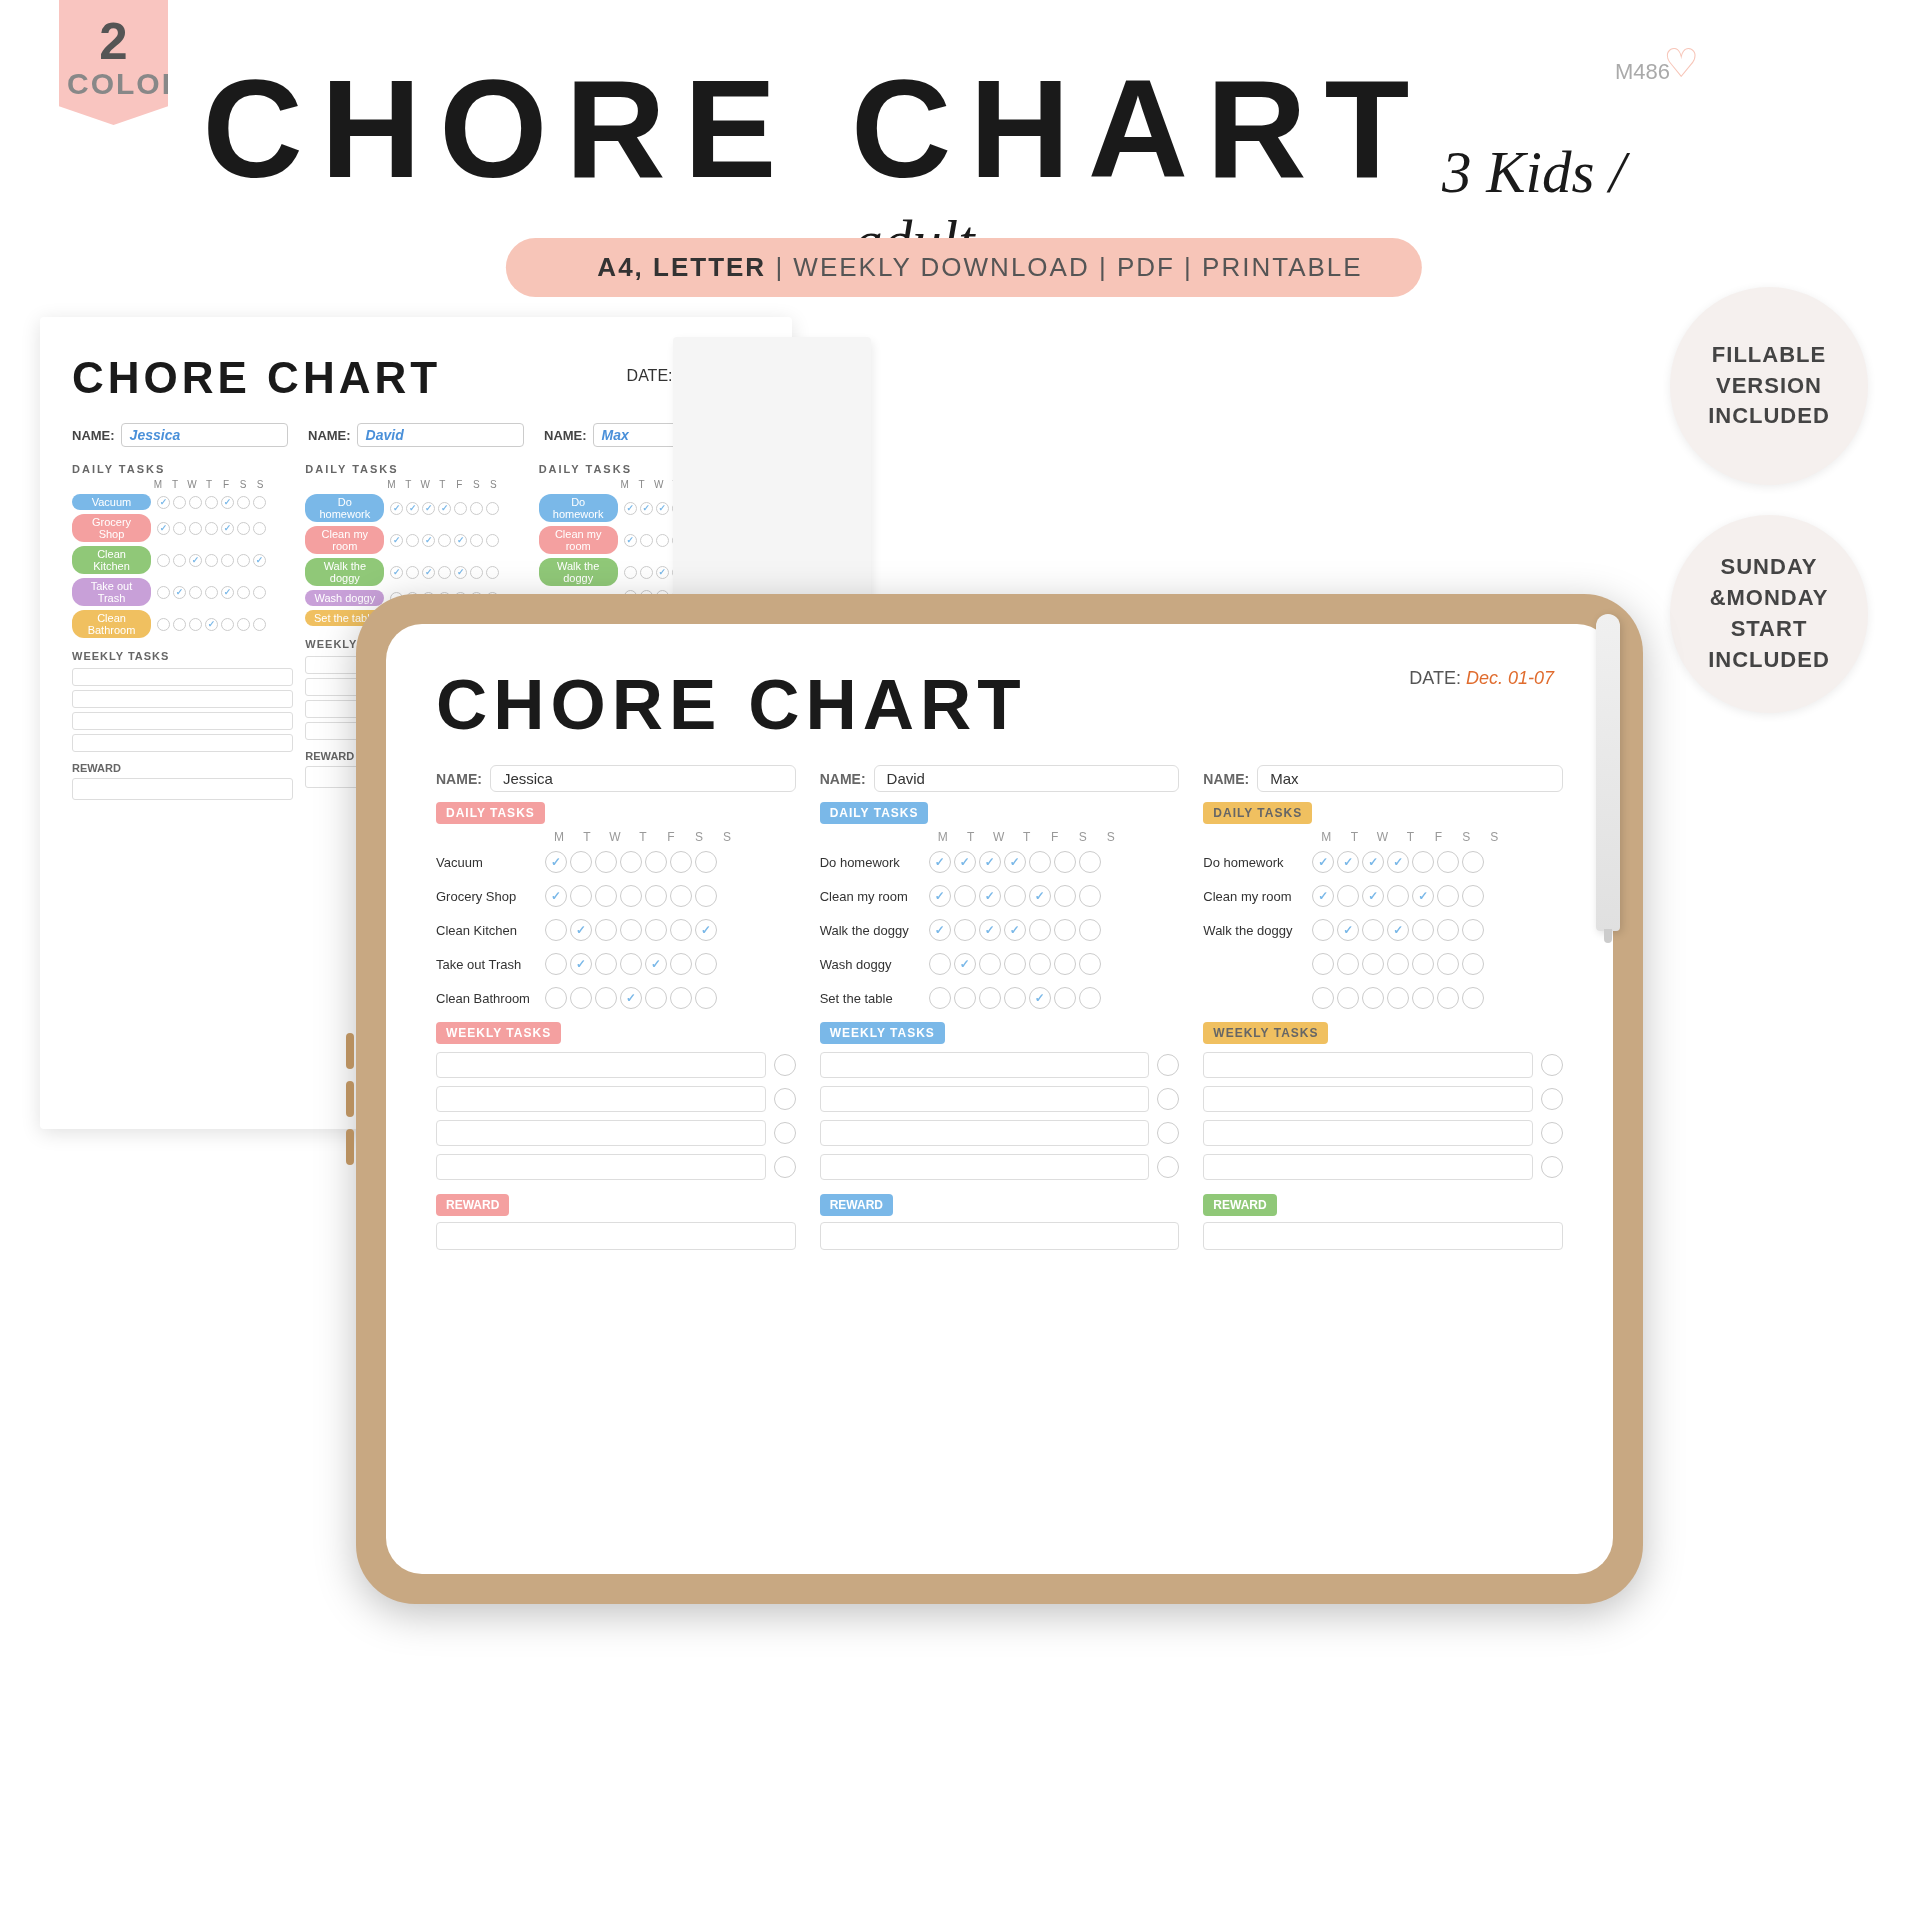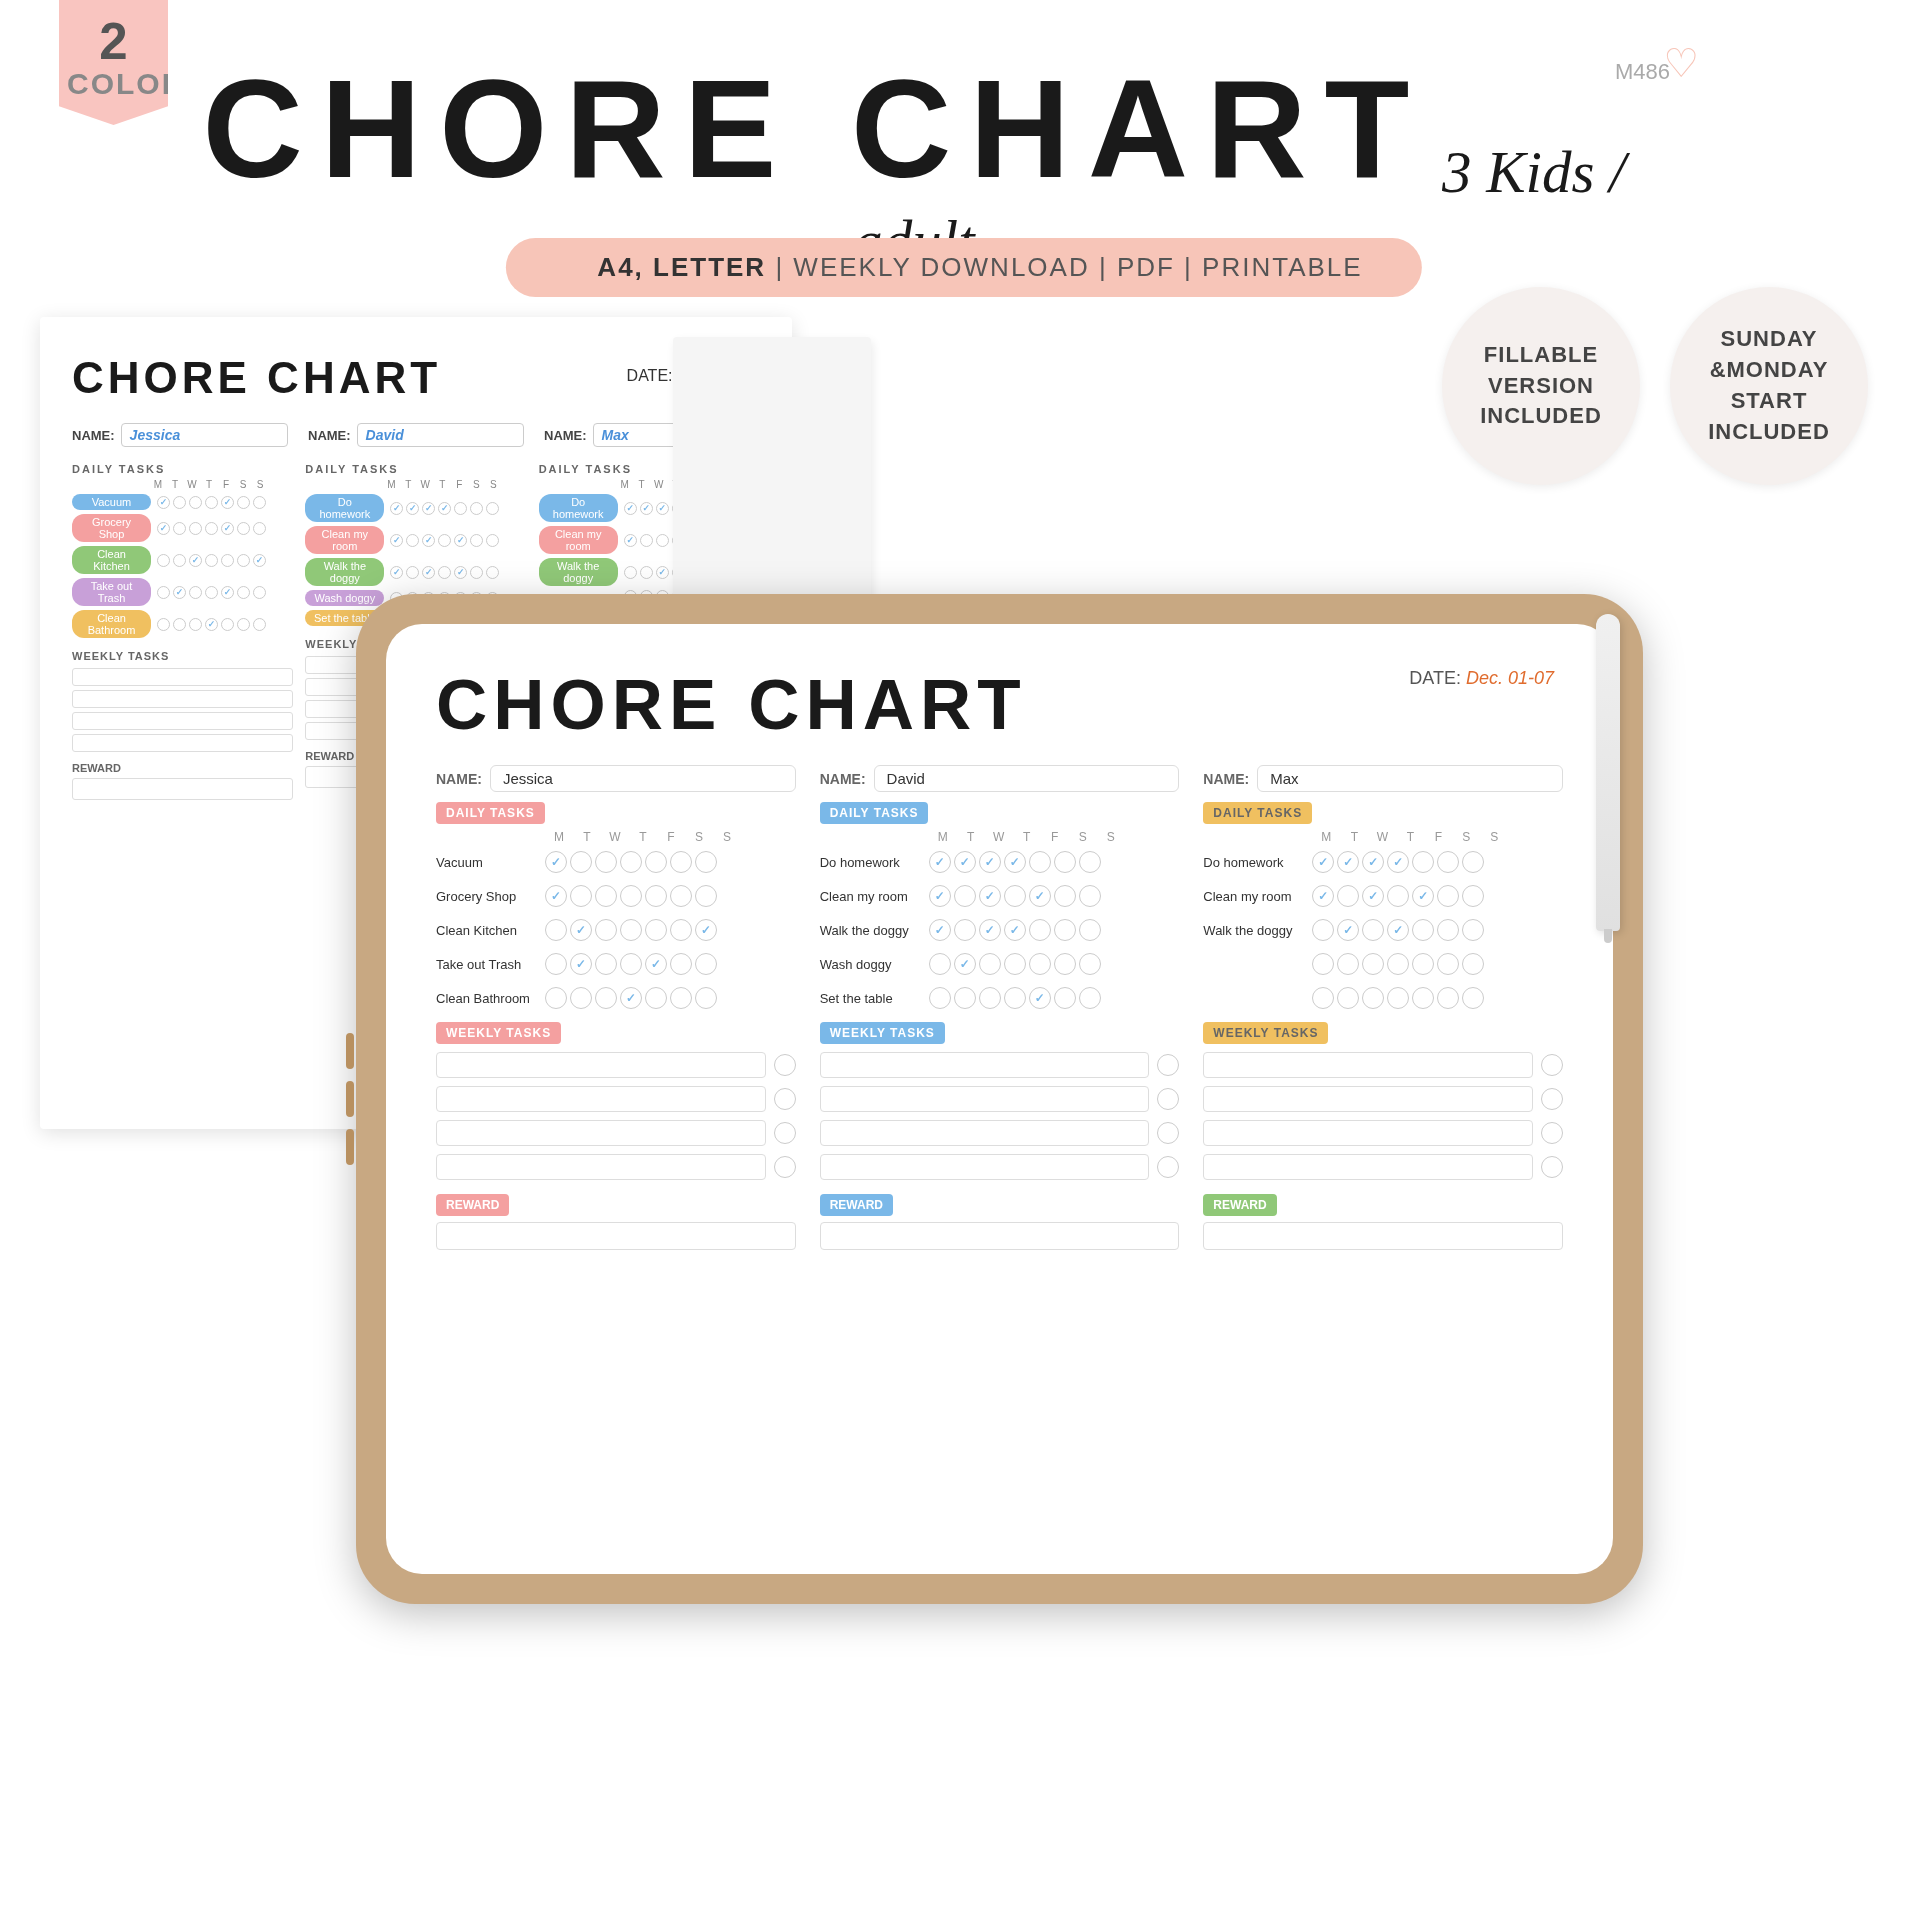--- a/index.html
+++ b/index.html
@@ -99,20 +99,21 @@
       font-size: 40px;
       color: #f7c5b8;
     }
 
     
     .right-badges {
       position: absolute;
       top: 287px;
       right: 59px;
       display: flex;
+      flex-direction: column;
       gap: 30px;
       align-items: center;
     }
     .badge-circle {
       width: 198px;
       height: 198px;
       border-radius: 50%;
       background: #f5f0ee;
       display: flex;
       flex-direction: column;

